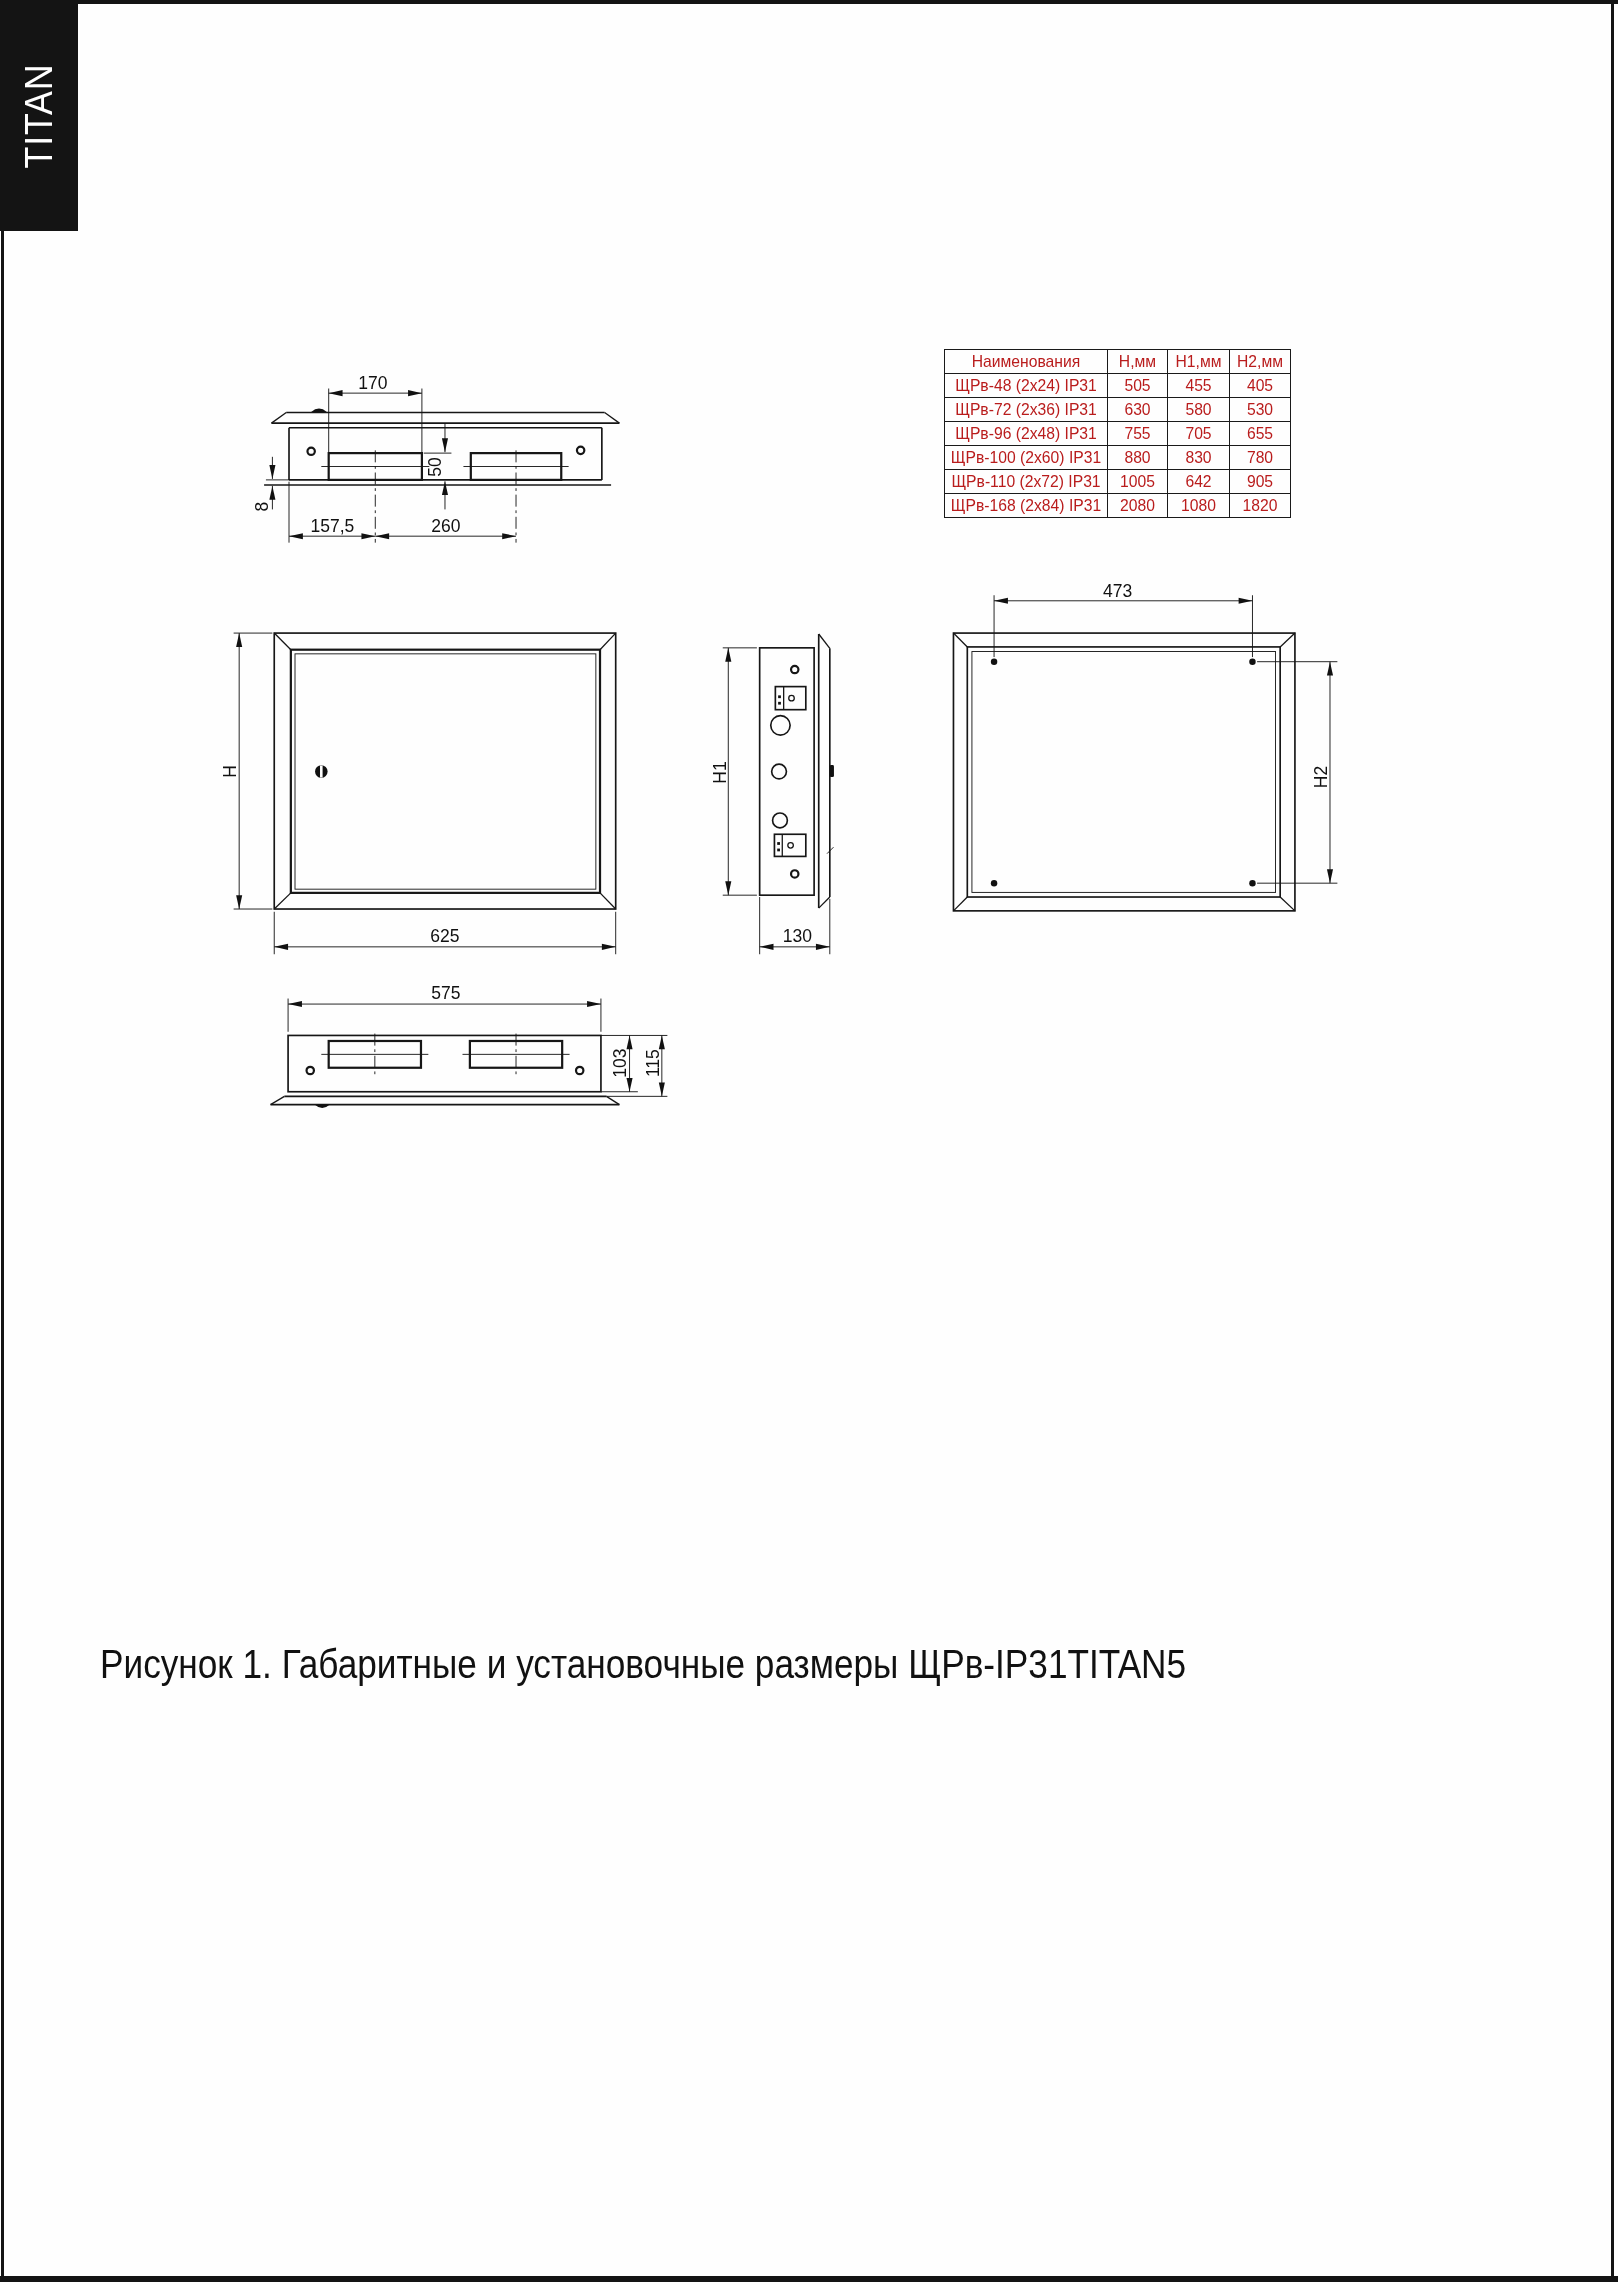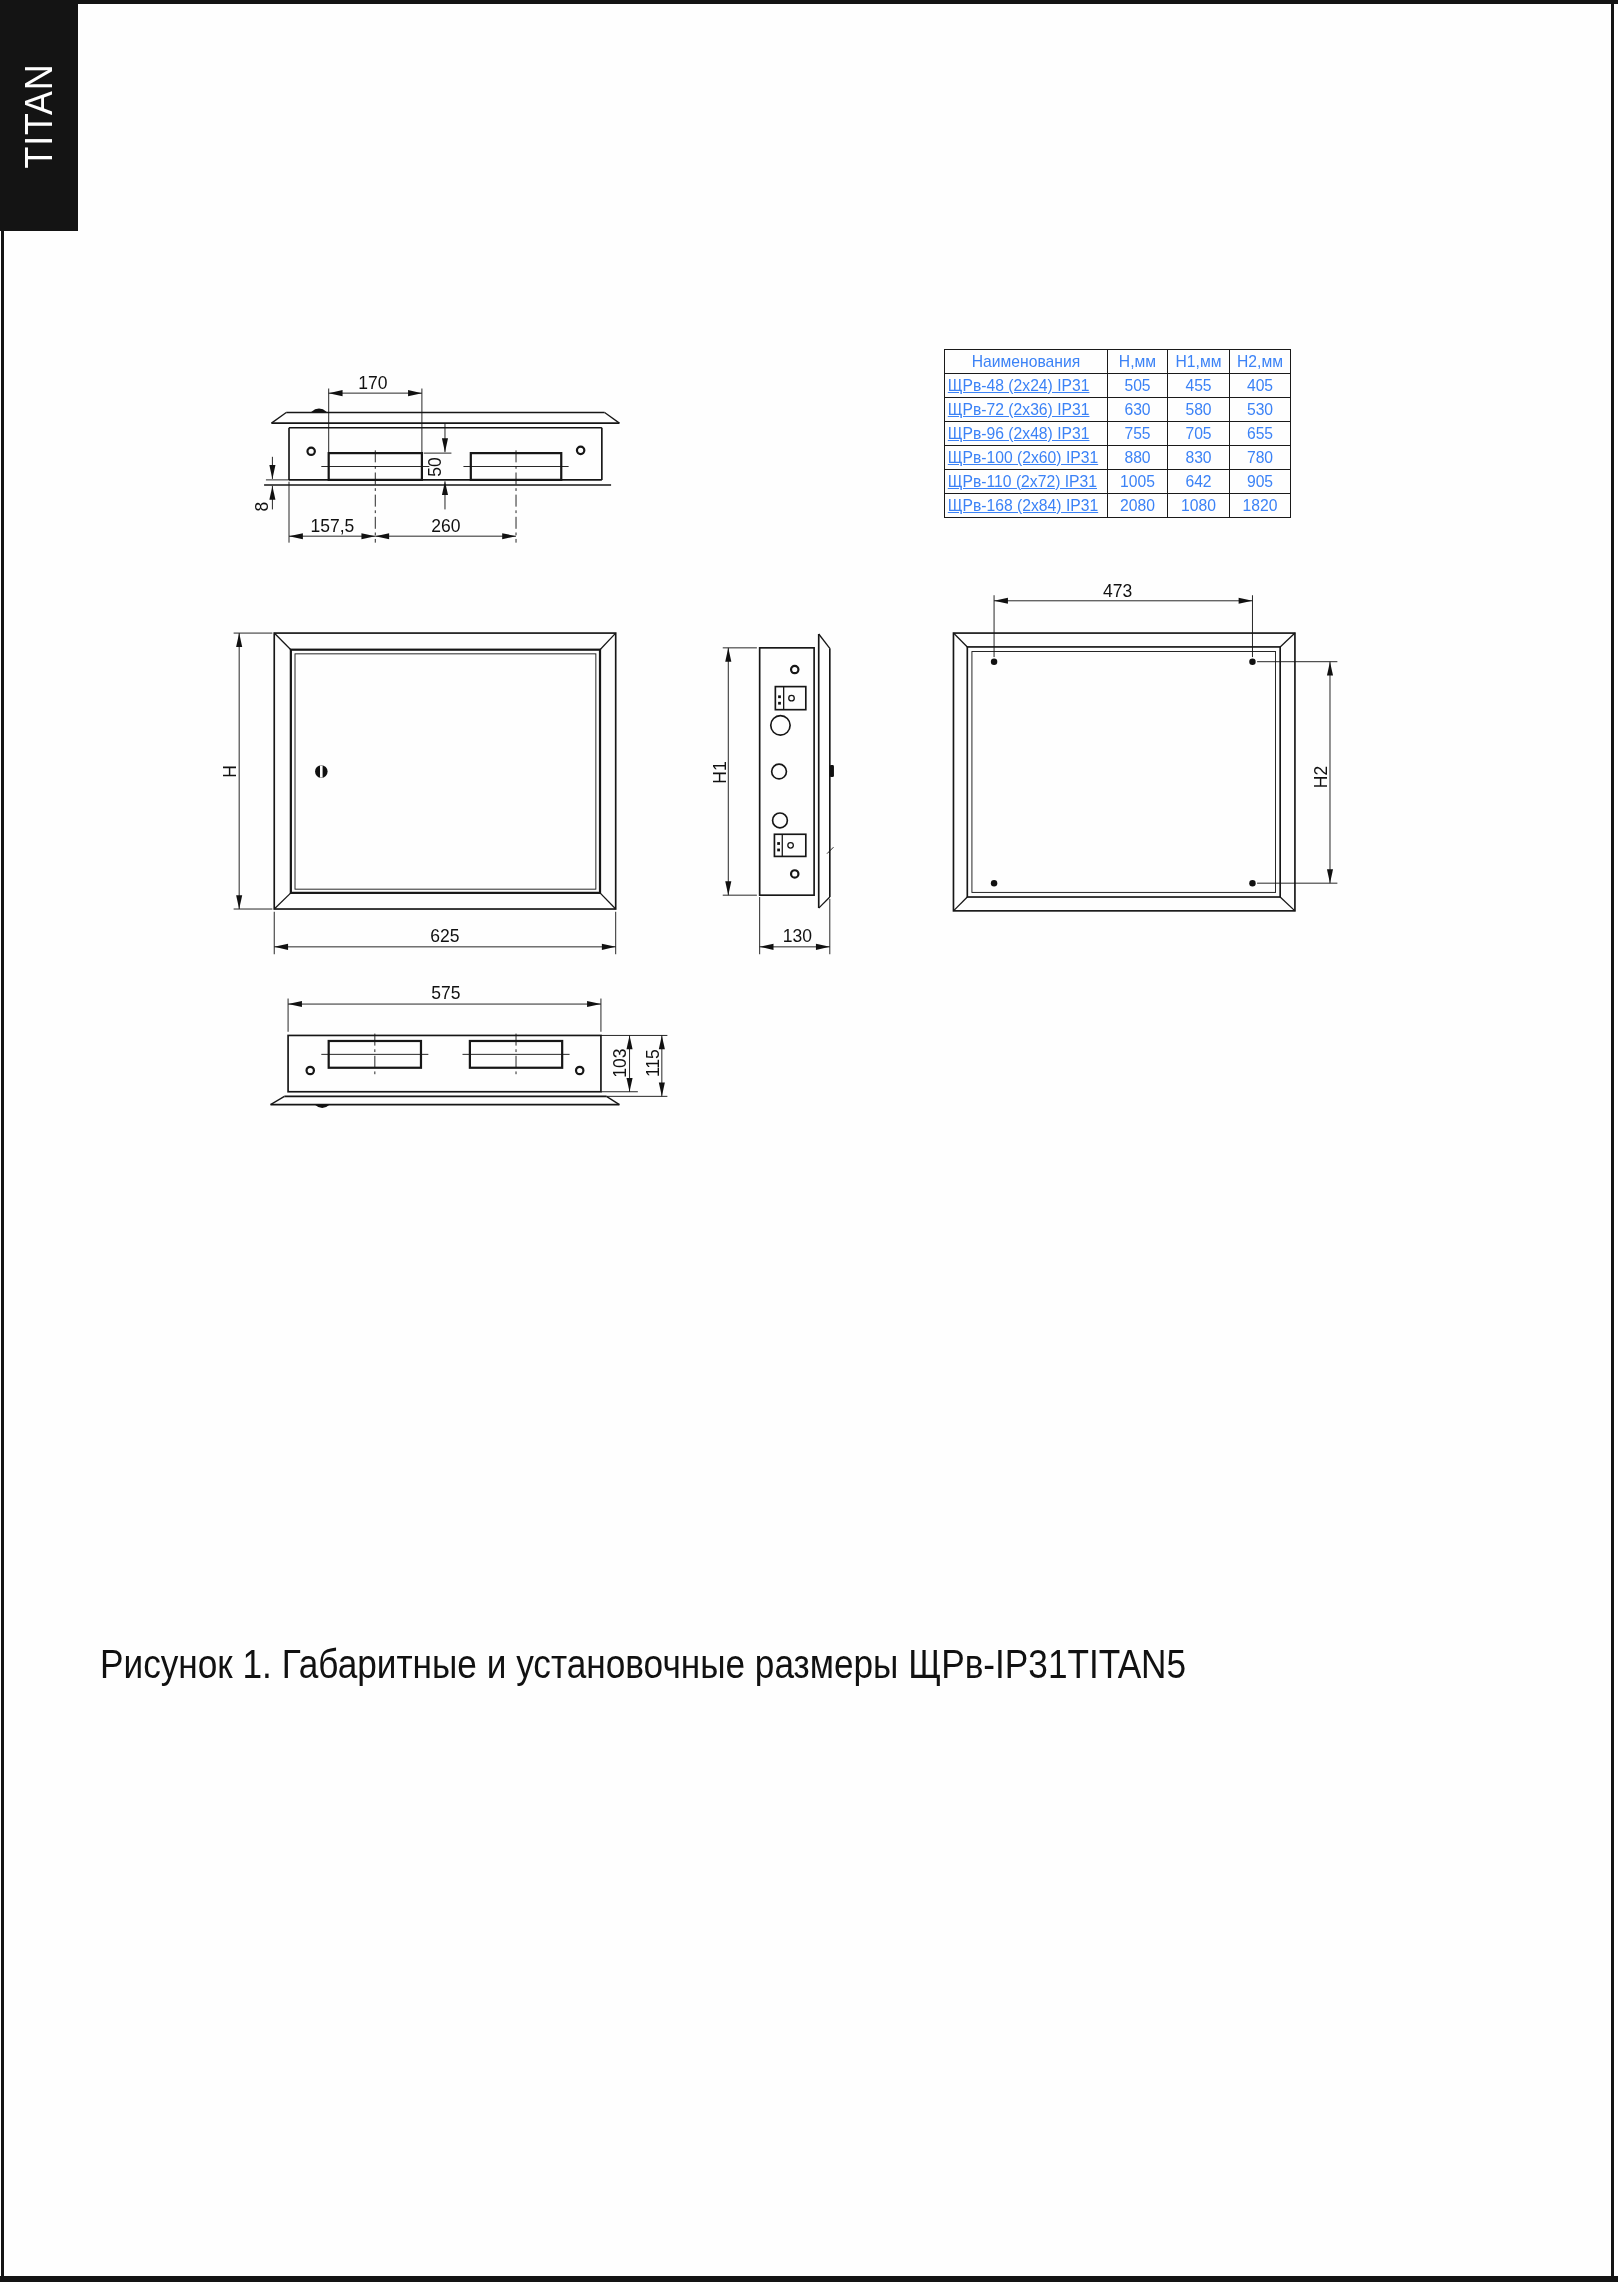--- a/index.html
+++ b/index.html
@@ -19,24 +19,24 @@
   .draw{position:absolute;left:0;top:0;}
   .ln{stroke:#161616;stroke-width:1.8;fill:none;}
   .md{stroke:#161616;stroke-width:1.4;fill:none;}
   .thn{stroke:#161616;stroke-width:1;fill:none;}
   .thk{stroke:#161616;stroke-width:2.4;fill:none;}
   .cl{stroke:#161616;stroke-width:1;fill:none;stroke-dasharray:13 4 3 4;}
   .fil{fill:#111;stroke:none;}
   .dimt{font-size:19px;fill:#111;text-anchor:middle;font-family:"Liberation Sans",sans-serif;}
   
   .spec-table{position:absolute;left:944px;top:349px;border-collapse:collapse;
-        font-size:15.7px;color:#3b82f6;table-layout:fixed;}
+        font-size:15.7px;color:#b91c1c;table-layout:fixed;}
   .spec-table th,.spec-table td{border:1.5px solid #1a1a1a;height:23px;padding:0 2.8px;
         text-align:center;font-weight:normal;line-height:1;white-space:nowrap;overflow:hidden;}
-  .spec-table td.nm{text-align:left;text-decoration:underline;}
+  .spec-table td.nm{text-align:center;}
   
   .caption{position:absolute;left:100px;top:1642px;font-size:40px;color:#111;
         white-space:nowrap;transform:scaleX(0.88);transform-origin:left top;}
 </style>
 </head>
 <body>
 
 <div class="page">
 
   <div class="b-top"></div>

